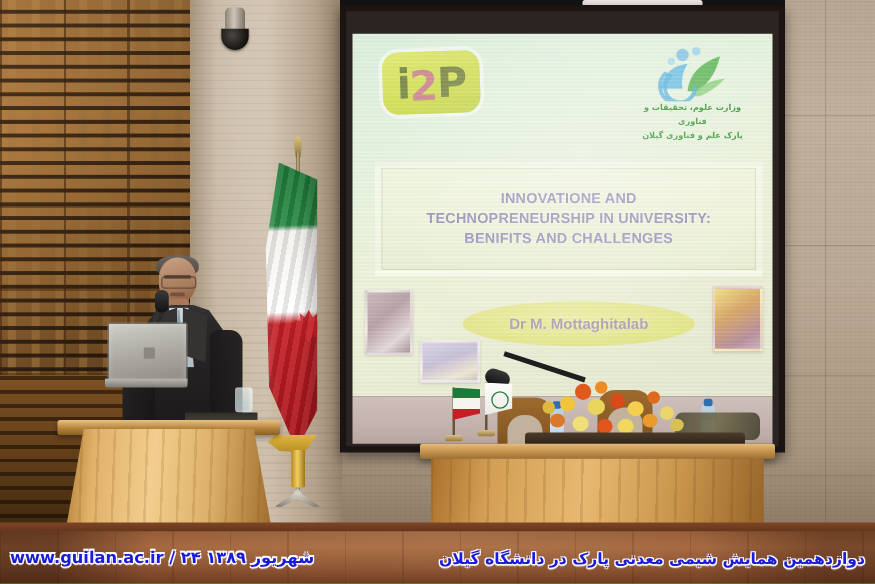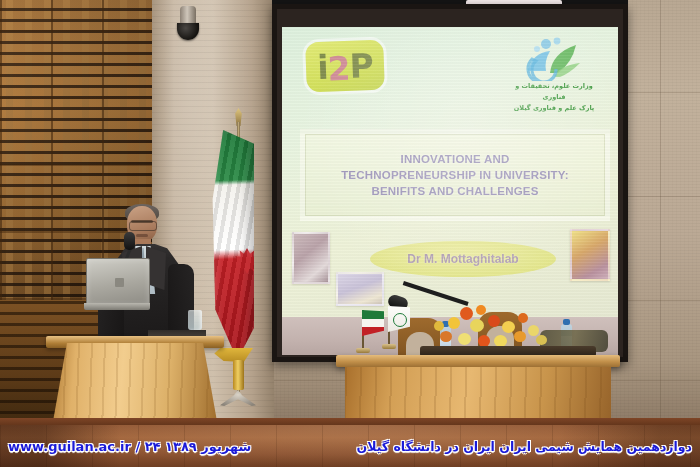--- a/index.html
+++ b/index.html
@@ -644,16 +644,16 @@
 
   <div class="desk-top"></div>
   <div class="desk-body"></div>
 
   <div class="baseboard"></div>
   <div class="floor"></div>
   <div class="floor-dark"></div>
 
   <div class="caption">
     <div class="cap-text cap-left">www.guilan.ac.ir / ۲۴ شهریور ۱۳۸۹</div>
-    <div class="cap-text cap-right">دوازدهمین همایش شیمی ایران ایران در دانشگاه گیلان</div>
+    <div class="cap-text cap-right">دوازدهمین همایش شیمی معدنی پارک در دانشگاه گیلان</div>
   </div>
 
 </div>
 
 </body></html>

